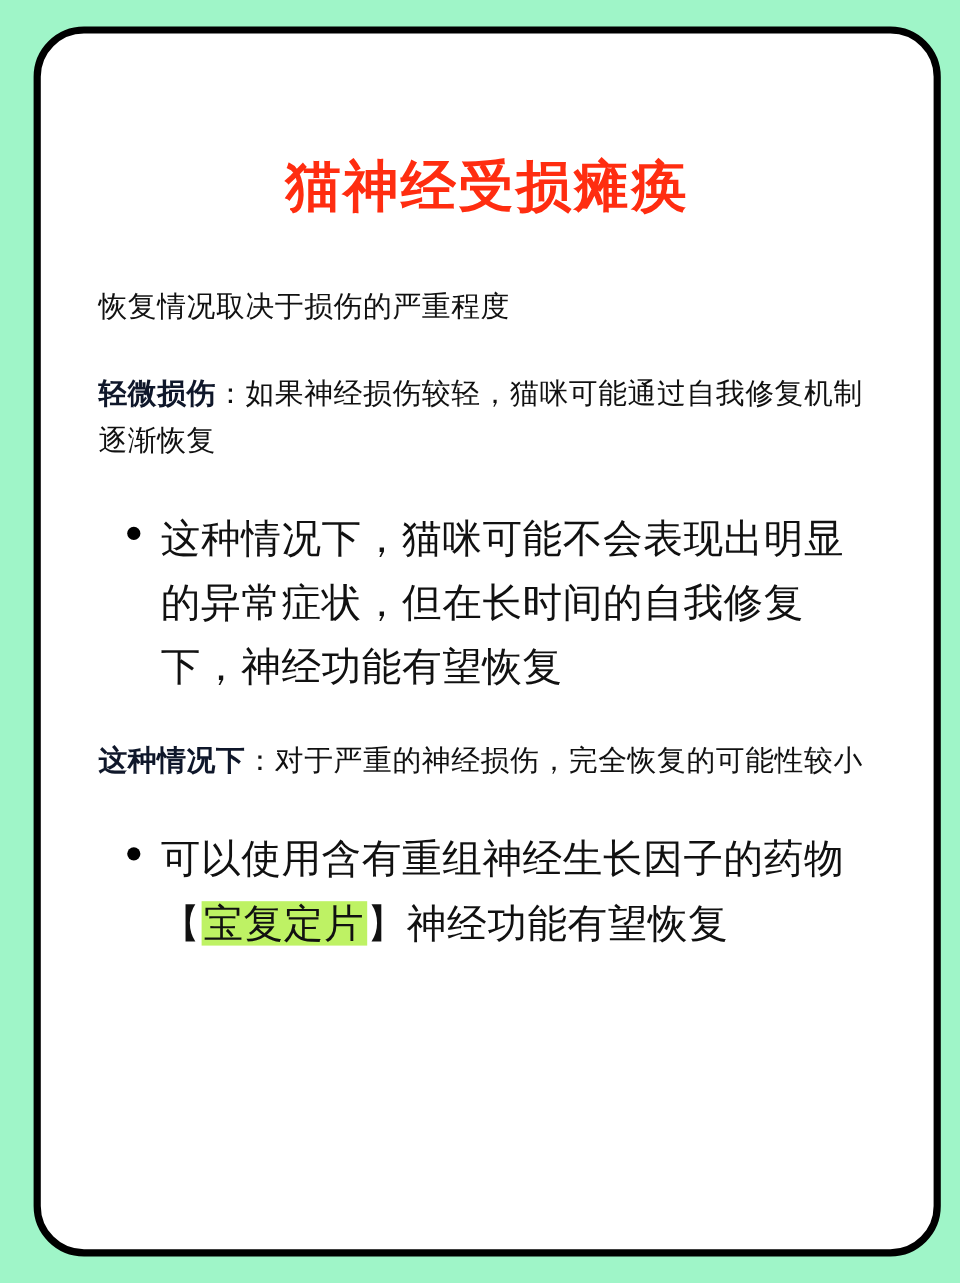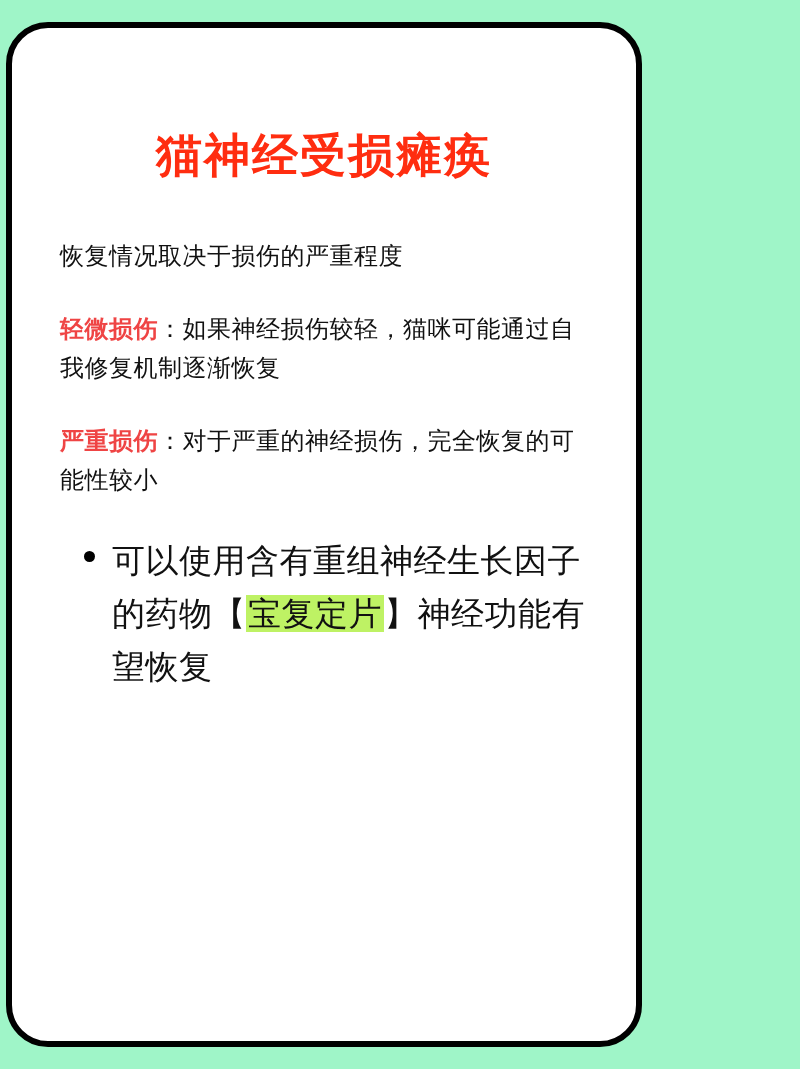--- a/index.html
+++ b/index.html
@@ -8,23 +8,23 @@
   }
   body {
     width: 800px;
     height: 1069px;
     background: #9ff5c8;
     font-family: "Liberation Sans", sans-serif;
     overflow: hidden;
   }
   .page {
     position: absolute;
-    left: 6px;
+    left: 28px;
     top: 22px;
-    width: 636px;
+    width: 756px;
     height: 1025px;
     box-sizing: border-box;
     background: #ffffff;
     border: 6px solid #000000;
     border-radius: 42px;
   }
   .inner {
     position: absolute;
     left: 0;
     top: 0;
@@ -43,21 +43,21 @@
     line-height: 1.2;
   }
   .para {
     font-size: 24px;
     line-height: 1.62;
     color: #111111;
     margin: 0 0 34px 0;
     letter-spacing: 0.5px;
   }
   .lead {
-    color: #ef4444;
+    color: #0f172a;
     font-weight: bold;
   }
   .bullet-block {
     margin: 0 0 34px 0;
     padding-left: 52px;
     position: relative;
   }
   .bullet-block .dot {
     position: absolute;
     left: 24px;
@@ -85,23 +85,27 @@
   <div class="inner">
 
     <h1 class="title">猫神经受损瘫痪</h1>
 
     <p class="para">恢复情况取决于损伤的严重程度</p>
 
     <p class="para">
       <span class="lead">轻微损伤</span><span>：</span><span>如果神经损伤较轻，猫咪可能通过自我修复机制逐渐恢复</span>
     </p>
 
+    <div class="bullet-block">
+      <span class="dot"></span>
+      <span class="bullet-text">这种情况下，猫咪可能不会表现出明显的异常症状，但在长时间的自我修复下，神经功能有望恢复</span>
+    </div>
 
     <p class="para">
-      <span class="lead">严重损伤</span><span>：</span><span>对于严重的神经损伤，完全恢复的可能性较小</span>
+      <span class="lead">这种情况下</span><span>：</span><span>对于严重的神经损伤，完全恢复的可能性较小</span>
     </p>
 
     <div class="bullet-block">
       <span class="dot"></span>
       <span class="bullet-text"><span>可以使用含有重组神经生长因子的药物【</span><span class="hl">宝复定片</span><span>】神经功能有望恢复</span></span>
     </div>
 
   </div>
 </div>
 

